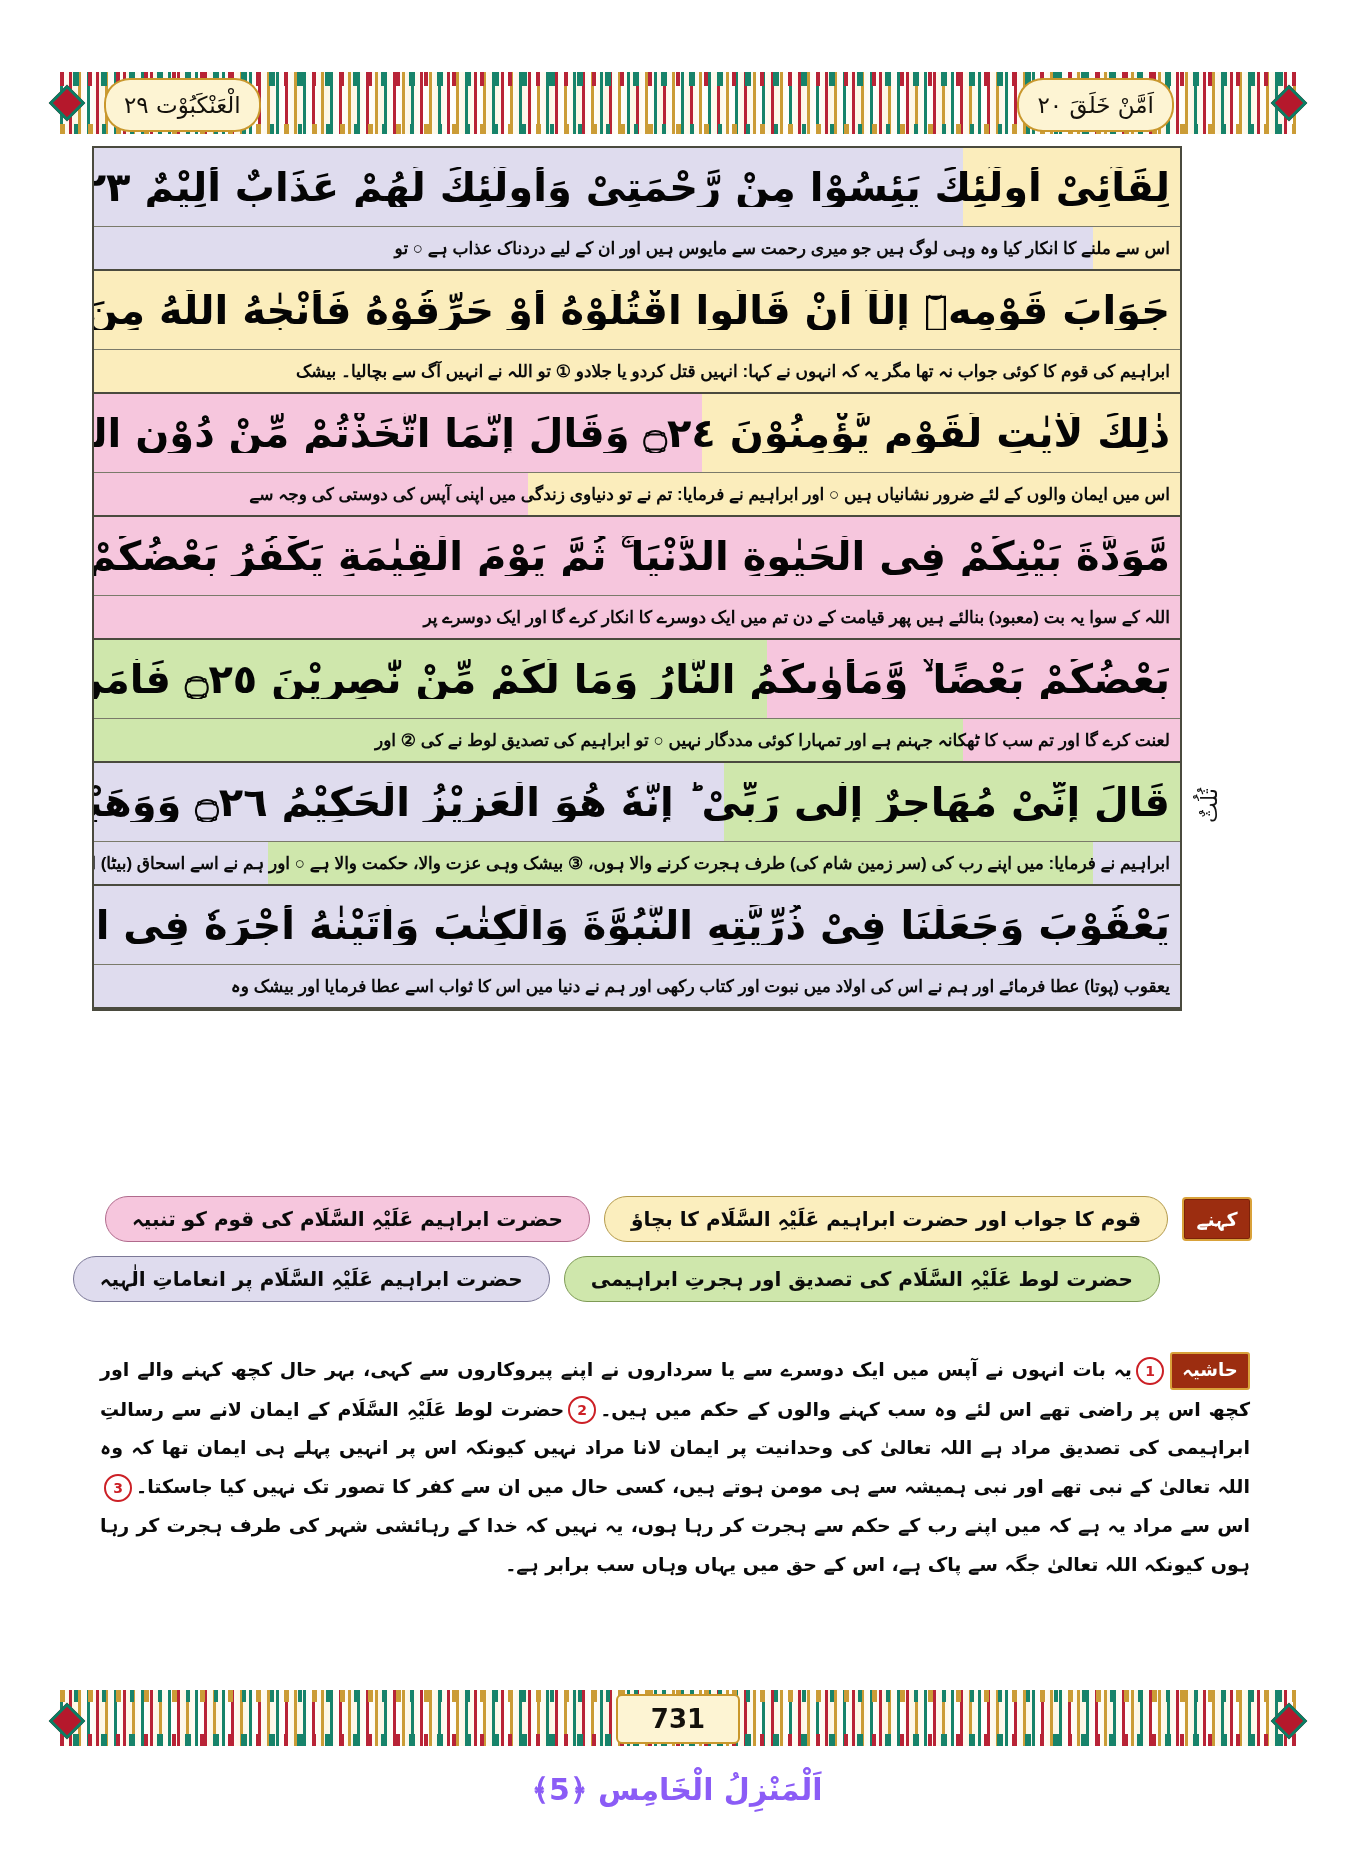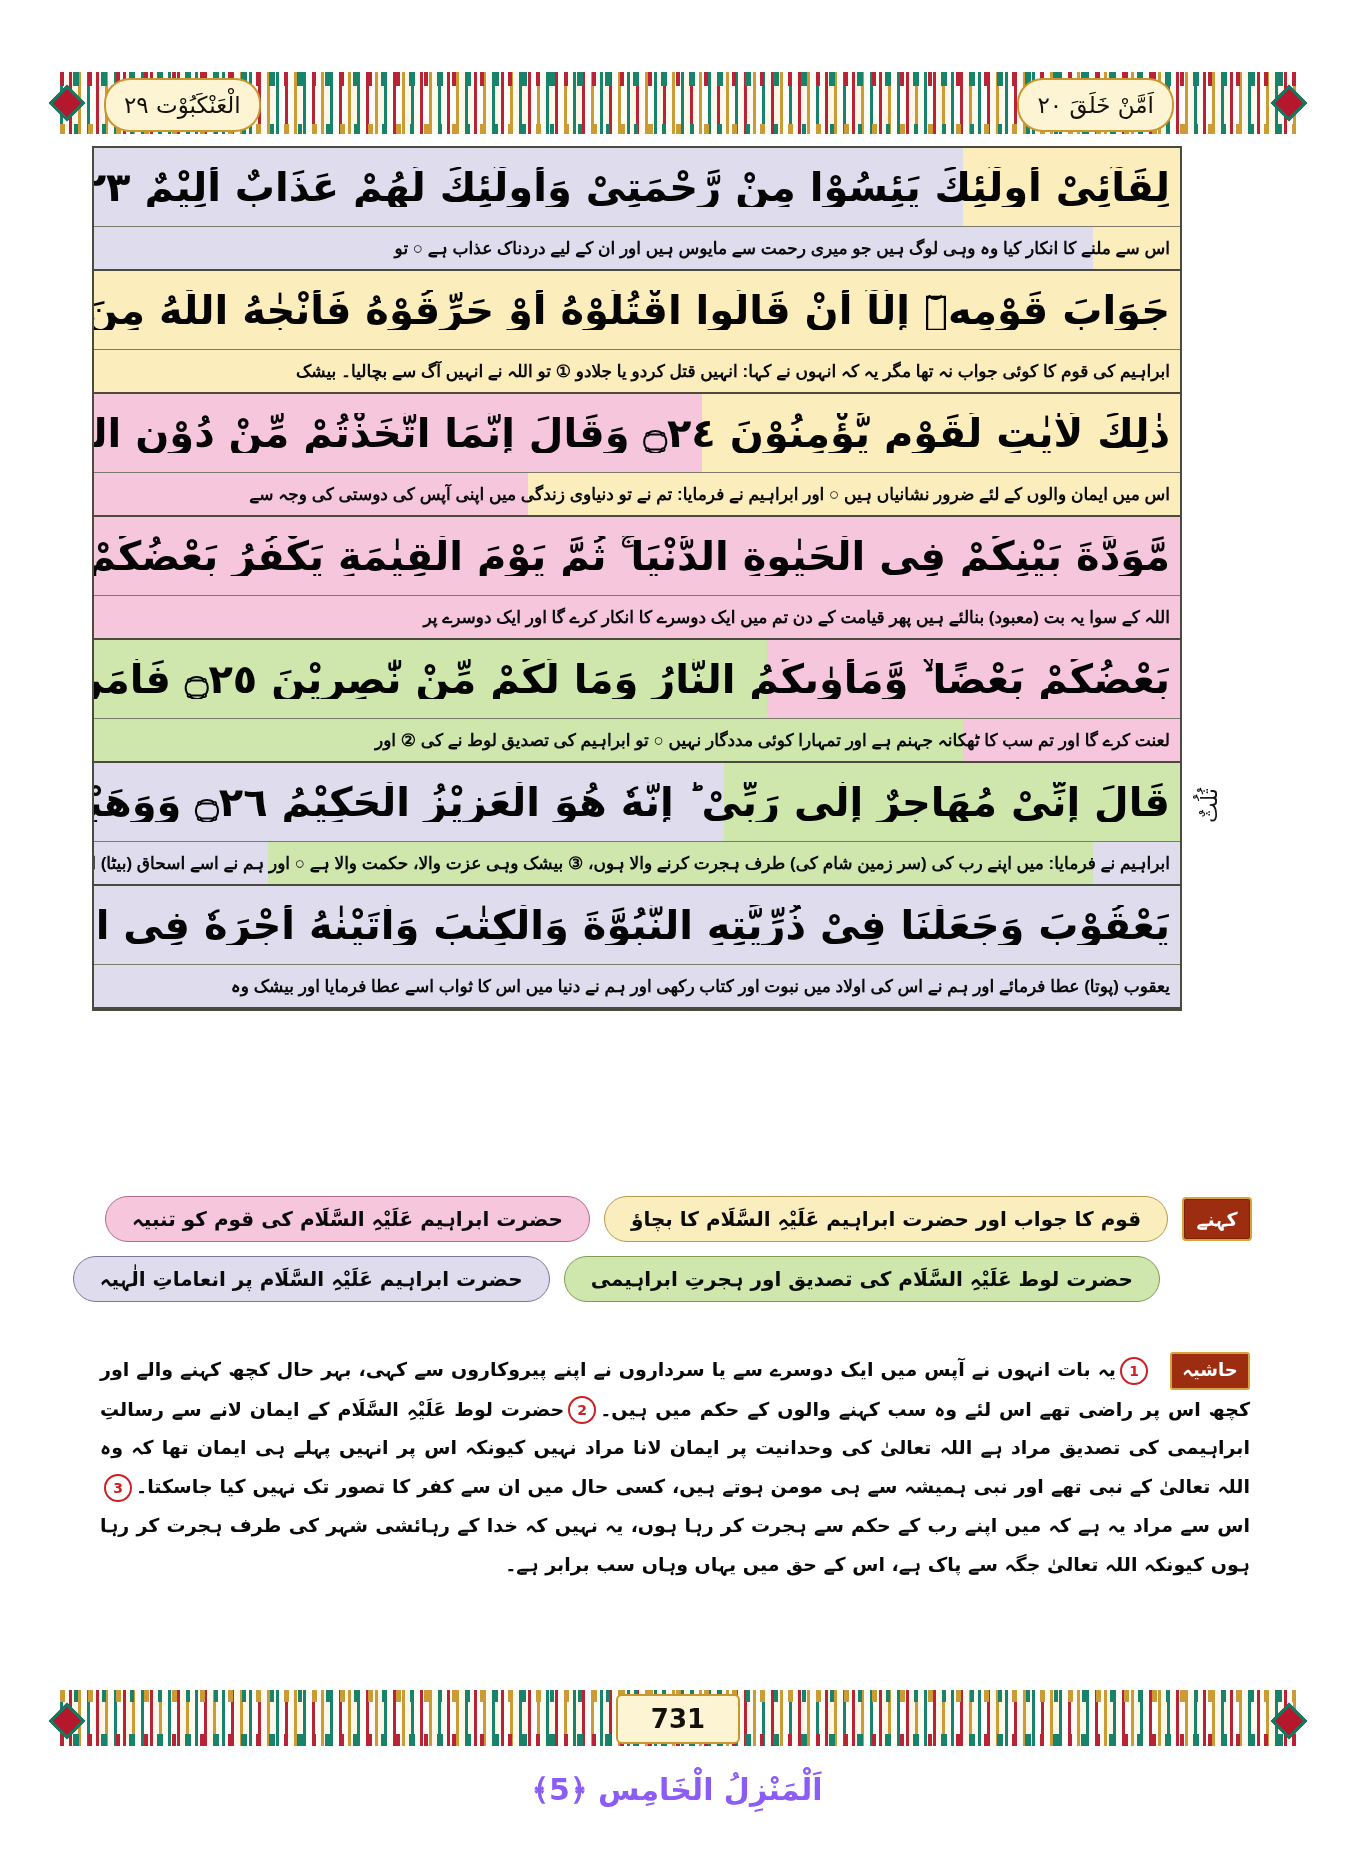--- a/index.html
+++ b/index.html
@@ -129,21 +129,21 @@
 
   
   .notes{
     position:absolute;left:100px;top:1350px;width:1150px;
     direction:rtl;text-align:justify;
     font-family:"DejaVu Sans","Liberation Sans",sans-serif;
     font-size:19px;font-weight:600;line-height:2.05;color:#0a0a0a;
   }
   .hashia-badge{
     display:inline-flex;align-items:center;justify-content:center;
-    width:76px;height:34px;vertical-align:middle;margin-left:18px;
+    width:76px;height:34px;vertical-align:middle;margin-left:2px;
     background:#9c2d10;border:2px solid #d9a23a;border-radius:3px;
     color:#fff;font-size:18px;font-weight:700;
   }
   .nmark{
     display:inline-flex;align-items:center;justify-content:center;
     width:24px;height:24px;border:2px solid #cc2026;border-radius:50%;
     color:#cc2026;font-size:14px;font-weight:700;vertical-align:middle;
     margin:0 4px;line-height:1;
   }
 

